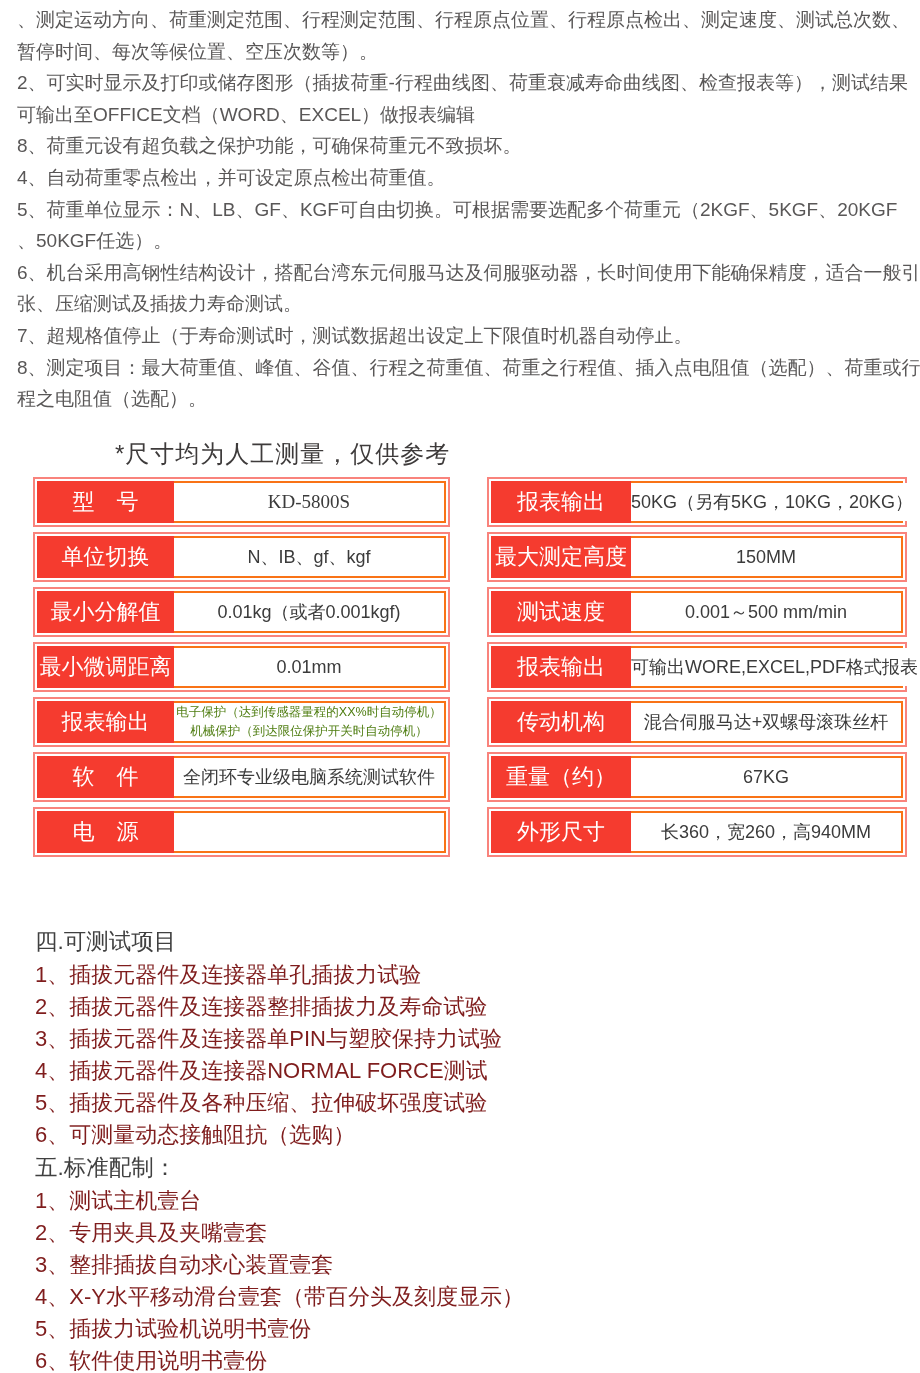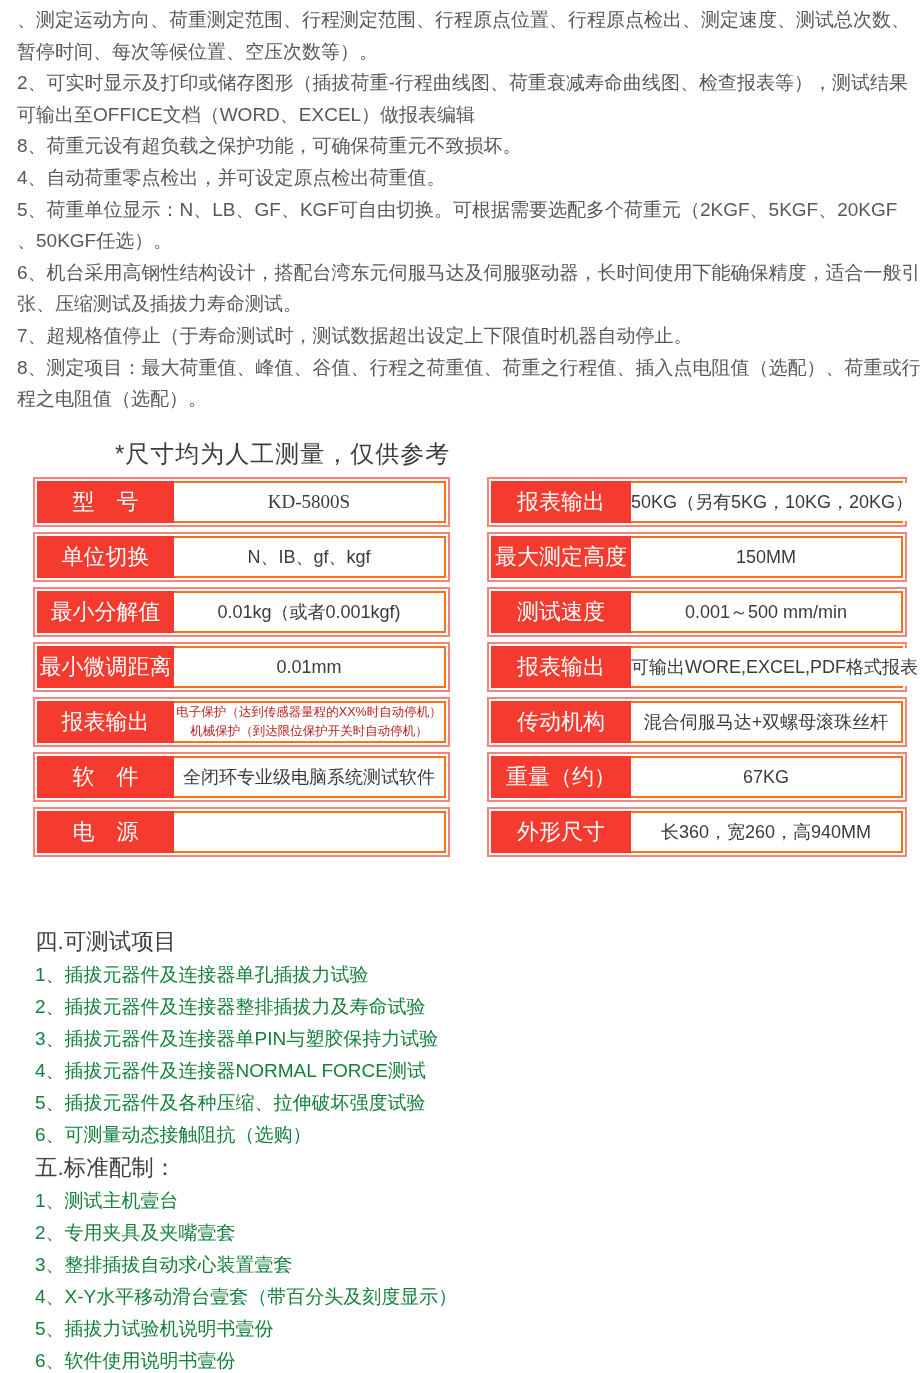--- a/index.html
+++ b/index.html
@@ -22,26 +22,26 @@
             border:2px solid #f9837c;padding:2px;background:#fff;}
   .spec-row-inner{box-sizing:border-box;height:100%;border:2px solid #f97316;
                   display:flex;align-items:stretch;}
   .spec-label{flex:0 0 133px;background:#f53b2f;color:#ffffff;display:flex;
               align-items:center;justify-content:center;font-size:22px;
               white-space:nowrap;margin:-2px 0 -2px -2px;border:2px solid #f53b2f;}
   .spec-col.right .spec-label{flex:0 0 136px;}
   .spec-value{flex:1;display:flex;flex-direction:column;align-items:center;justify-content:center;
               font-size:18px;color:#3b3b3b;background:#fff;white-space:nowrap;}
   .spec-value.serif{font-family:"Liberation Serif","DejaVu Serif",serif;font-size:19px;}
-  .spec-value .small-line{font-size:12.5px;line-height:19px;color:#b91c1c;}
+  .spec-value .small-line{font-size:12.5px;line-height:19px;color:#4d7c0f;}
 
   
   .sections{position:absolute;top:925px;left:35px;width:870px;}
   .section-title{height:34px;line-height:34px;font-size:22.5px;color:#404040;white-space:nowrap;}
-  .list-item{height:32px;line-height:32px;font-size:19px;color:#15803d;white-space:nowrap;}
+  .list-item{height:32px;line-height:32px;font-size:22px;color:#7f1d1d;white-space:nowrap;}
 </style>
 </head>
 <body>
 
 <div class="page">
 
   <div class="intro">
     <div class="intro-line">、测定运动方向、荷重测定范围、行程测定范围、行程原点位置、行程原点检出、测定速度、测试总次数、</div>
     <div class="intro-line">暂停时间、每次等候位置、空压次数等）。</div>
     <div class="intro-line">2、可实时显示及打印或储存图形（插拔荷重-行程曲线图、荷重衰减寿命曲线图、检查报表等），测试结果</div>

